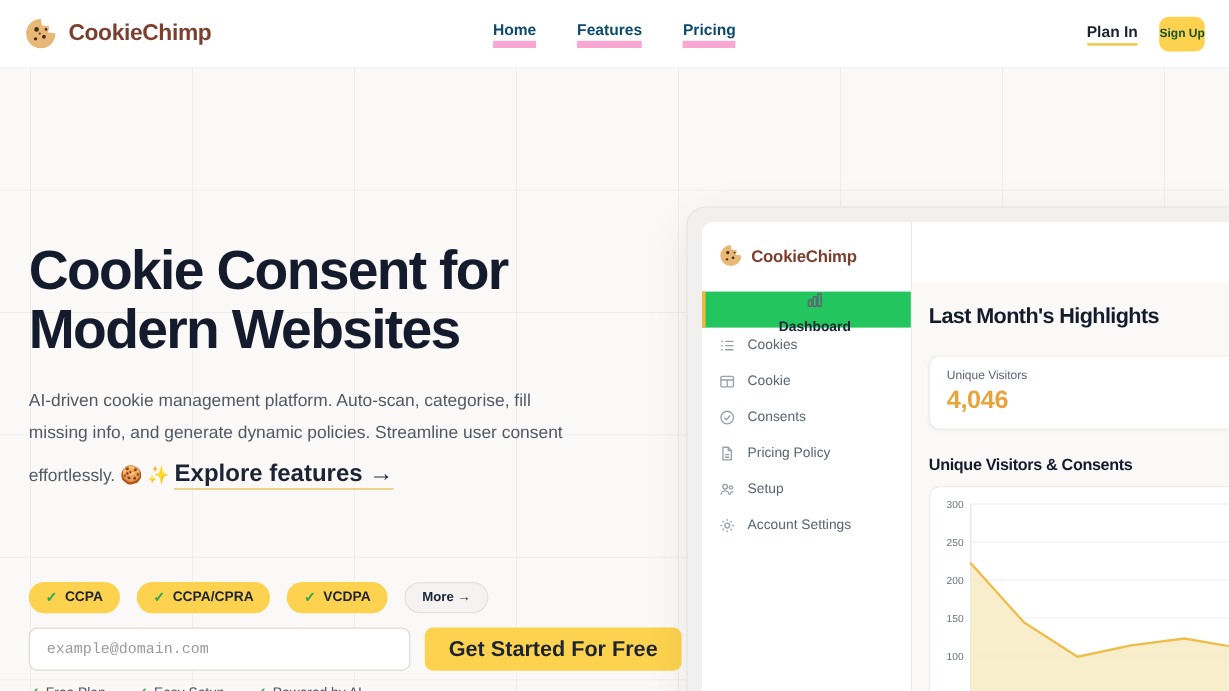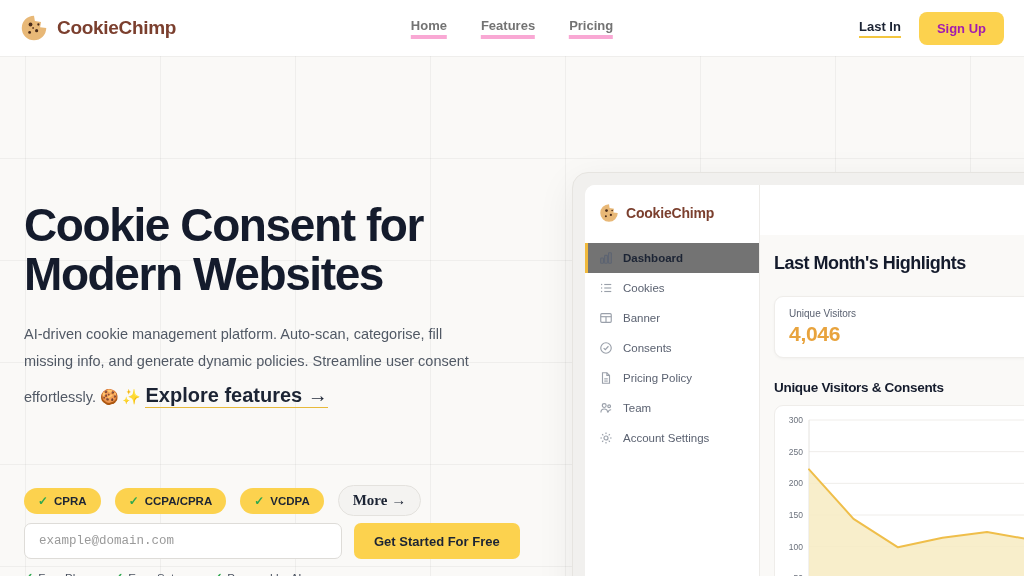--- a/index.html
+++ b/index.html
@@ -14,31 +14,31 @@
     position:absolute; top:0; left:0; width:1024px; height:56px;
     background:#FFFFFF; display:flex; align-items:center;
     padding:0 20px; z-index:40;
   }
   .brand { display:flex; align-items:center; gap:9px; }
   .cookie-logo { width:28px; height:28px; flex:0 0 28px; }
   .brand-name { font-size:19px; font-weight:bold; color:#7B3F2E; letter-spacing:-0.3px; }
 
   .nav-links { position:absolute; left:50%; transform:translateX(-50%); display:flex; gap:34px; }
   .nav-link {
-    font-size:13px; font-weight:bold; color:#737373;
-    border-bottom:4px solid #f9a8d4; padding-bottom:2px; cursor:pointer;
+    font-size:13px; font-weight:bold; color:#0c4a6e;
+    border-bottom:6px solid #f9a8d4; padding-bottom:2px; cursor:pointer;
   }
   .nav-right { margin-left:auto; display:flex; align-items:center; gap:18px; }
   .signin {
     font-size:13px; font-weight:bold; color:#1C2434;
     border-bottom:2px solid #F3C63F; padding-bottom:2px; cursor:pointer;
   }
   .signup {
-    background:#FCD24E; color:#a21caf; font-size:13px; font-weight:bold;
-    border:none; border-radius:8px; padding:9px 18px; cursor:pointer;
+    background:#FCD24E; color:#14532d; font-size:10px; font-weight:bold;
+    border:none; border-radius:8px; padding:9px 0; cursor:pointer;
     font-family:"Liberation Sans", sans-serif;
   }
 
   
   .hero {
     position:absolute; top:56px; left:0; width:1024px; height:520px;
     background:#FAF9F7;
     background-image:
       linear-gradient(to right, rgba(0,0,0,0.045) 1px, transparent 1px),
       linear-gradient(to bottom, rgba(0,0,0,0.045) 1px, transparent 1px);
@@ -67,34 +67,34 @@
   
   .badges { position:absolute; top:429px; left:24px; display:flex; gap:14px; align-items:center; }
   .pill {
     background:#FCD24E; border-radius:999px; padding:6px 14px;
     font-size:11.5px; font-weight:bold; color:#1C2434;
     display:flex; align-items:center; gap:6px; cursor:pointer;
   }
   .tick { color:#2FA84F; font-size:12px; font-weight:bold; }
   .pill-more {
     background:#F4F3F1; border:1px solid #E4E2DE; border-radius:999px;
-    padding:6px 14px; font-size:15px; font-weight:bold; color:#1C2434; cursor:pointer;font-family:Liberation Serif, serif;
+    padding:6px 14px; font-size:11px; font-weight:bold; color:#1C2434; cursor:pointer;
   }
 
   
   .form-row { position:absolute; top:467px; left:24px; display:flex; gap:12px; }
   .email-input {
     width:318px; height:36px; border:1px solid #DEDCD8; border-radius:7px;
     background:#fff; padding:0 14px; font-size:12.5px; color:#0f766e;
     font-family:Liberation Mono, monospace; outline:none;
   }
   .email-input::placeholder { color:#9A9A9A; }
   .cta {
     background:#FCD24E; border:none; border-radius:7px; height:36px;
-    padding:0 20px; font-size:13px; font-weight:bold; color:#1C2434;
+    padding:0 20px; font-size:18px; font-weight:bold; color:#1C2434;
     cursor:pointer; font-family:"Liberation Sans", sans-serif; white-space:nowrap;
   }
   .perks { position:absolute; top:515px; left:24px; display:flex; gap:26px; }
   .perk { display:flex; align-items:center; gap:5px; font-size:11.5px; color:#4A5260; }
   .perk .tick { font-size:11px; }
 
   
   .mock-outer {
     position:absolute; left:572px; top:116px; width:520px; height:500px;
     background:#F1F0EE; border:1px solid #E6E4E0;
@@ -111,21 +111,21 @@
     border-right:1px solid #EDEBE8; padding-top:18px;
   }
   .mock-brand { display:flex; align-items:center; gap:7px; padding:0 0 0 14px; margin-bottom:20px; }
   .mock-brand .cookie-logo { width:20px; height:20px; flex:0 0 20px; }
   .mock-brand-name { font-size:14px; font-weight:bold; color:#7B3F2E; letter-spacing:-0.2px; }
   .side-item {
     display:flex; align-items:center; gap:10px; height:30px;
     padding-left:14px; font-size:11.5px; color:#5B6271; cursor:pointer;
     position:relative;
   }
-  .side-item.active { background:#737373; color:#1C2434; font-weight:bold; }
+  .side-item.active { background:#22c55e; color:#1C2434; font-weight:bold;flex-direction:column; }
   .side-item.active::before {
     content:""; position:absolute; left:0; top:0; bottom:0; width:3px; background:#F0B93C;
   }
   .side-ico { width:14px; height:14px; flex:0 0 14px; color:#9AA0AA; }
   .side-item.active .side-ico { color:#5D6472; }
 
   .mock-main { flex:1; background:#FFFFFF; position:relative; }
   .mock-topbar { height:50px; background:#FFFFFF; }
   .mock-body { position:absolute; top:50px; left:0; right:0; bottom:0; background:#FAF9F7; padding:18px 0 0 14px; }
   .mock-h2 { font-size:18px; font-weight:bold; letter-spacing:-0.5px; color:#141B2C; }
@@ -159,21 +159,21 @@
     <span class="brand-name">CookieChimp</span>
   </div>
 
   <div class="nav-links">
     <span class="nav-link">Home</span>
     <span class="nav-link">Features</span>
     <span class="nav-link">Pricing</span>
   </div>
 
   <div class="nav-right">
-    <span class="signin">Last In</span>
+    <span class="signin">Plan In</span>
     <button class="signup">Sign Up</button>
   </div>
 </div>
 
 <div class="hero">
 
   <div class="hero-copy">
     <h1 class="h1">
       <span>Cookie Consent for</span><br>
       <span>Modern Websites</span>
@@ -182,21 +182,21 @@
       <span>AI-driven cookie management platform. Auto-scan, categorise, fill missing info, and generate dynamic policies. Streamline user consent effortlessly.</span>
       <span class="emoji">🍪</span>
       <span class="emoji">✨</span>
       <span class="explore">Explore features →</span>
     </p>
   </div>
 
   <div class="badges">
     <div class="pill">
       <span class="tick">✓</span>
-      <span>CPRA</span>
+      <span>CCPA</span>
     </div>
     <div class="pill">
       <span class="tick">✓</span>
       <span>CCPA/CPRA</span>
     </div>
     <div class="pill">
       <span class="tick">✓</span>
       <span>VCDPA</span>
     </div>
     <div class="pill-more">More →</div>
@@ -257,21 +257,21 @@
           </svg>
           <span>Cookies</span>
         </div>
 
         <div class="side-item">
           <svg class="side-ico" viewBox="0 0 16 16" fill="none" stroke="currentColor" stroke-width="1.3">
             <rect x="2" y="3" width="12" height="10" rx="1.2"></rect>
               <line x1="2" y1="6.5" x2="14" y2="6.5"></line>
               <line x1="8" y1="6.5" x2="8" y2="13"></line>
           </svg>
-          <span>Banner</span>
+          <span>Cookie</span>
         </div>
 
         <div class="side-item">
           <svg class="side-ico" viewBox="0 0 16 16" fill="none" stroke="currentColor" stroke-width="1.3">
             <circle cx="8" cy="8" r="6"></circle>
               <path d="M5.3 8.2 L7.2 10 L10.8 6"></path>
           </svg>
           <span>Consents</span>
         </div>
 
@@ -286,21 +286,21 @@
         </div>
 
 
         <div class="side-item">
           <svg class="side-ico" viewBox="0 0 16 16" fill="none" stroke="currentColor" stroke-width="1.3">
             <circle cx="6" cy="5.2" r="2.2"></circle>
               <path d="M2.2 13 a3.8 3.8 0 0 1 7.6 0"></path>
             <circle cx="11.6" cy="6" r="1.6"></circle>
               <path d="M10.5 13 a3.2 3.2 0 0 1 3.4 -3"></path>
           </svg>
-          <span>Team</span>
+          <span>Setup</span>
         </div>
 
         <div class="side-item">
           <svg class="side-ico" viewBox="0 0 16 16" fill="none" stroke="currentColor" stroke-width="1.3">
             <circle cx="8" cy="8" r="2.3"></circle>
             <path d="M8 1.6 v1.8 M8 12.6 v1.8 M1.6 8 h1.8 M12.6 8 h1.8 M3.6 3.6 l1.3 1.3 M11.1 11.1 l1.3 1.3 M12.4 3.6 l-1.3 1.3 M4.9 11.1 l-1.3 1.3"></path>
           </svg>
           <span>Account Settings</span>
         </div>
       </div>

